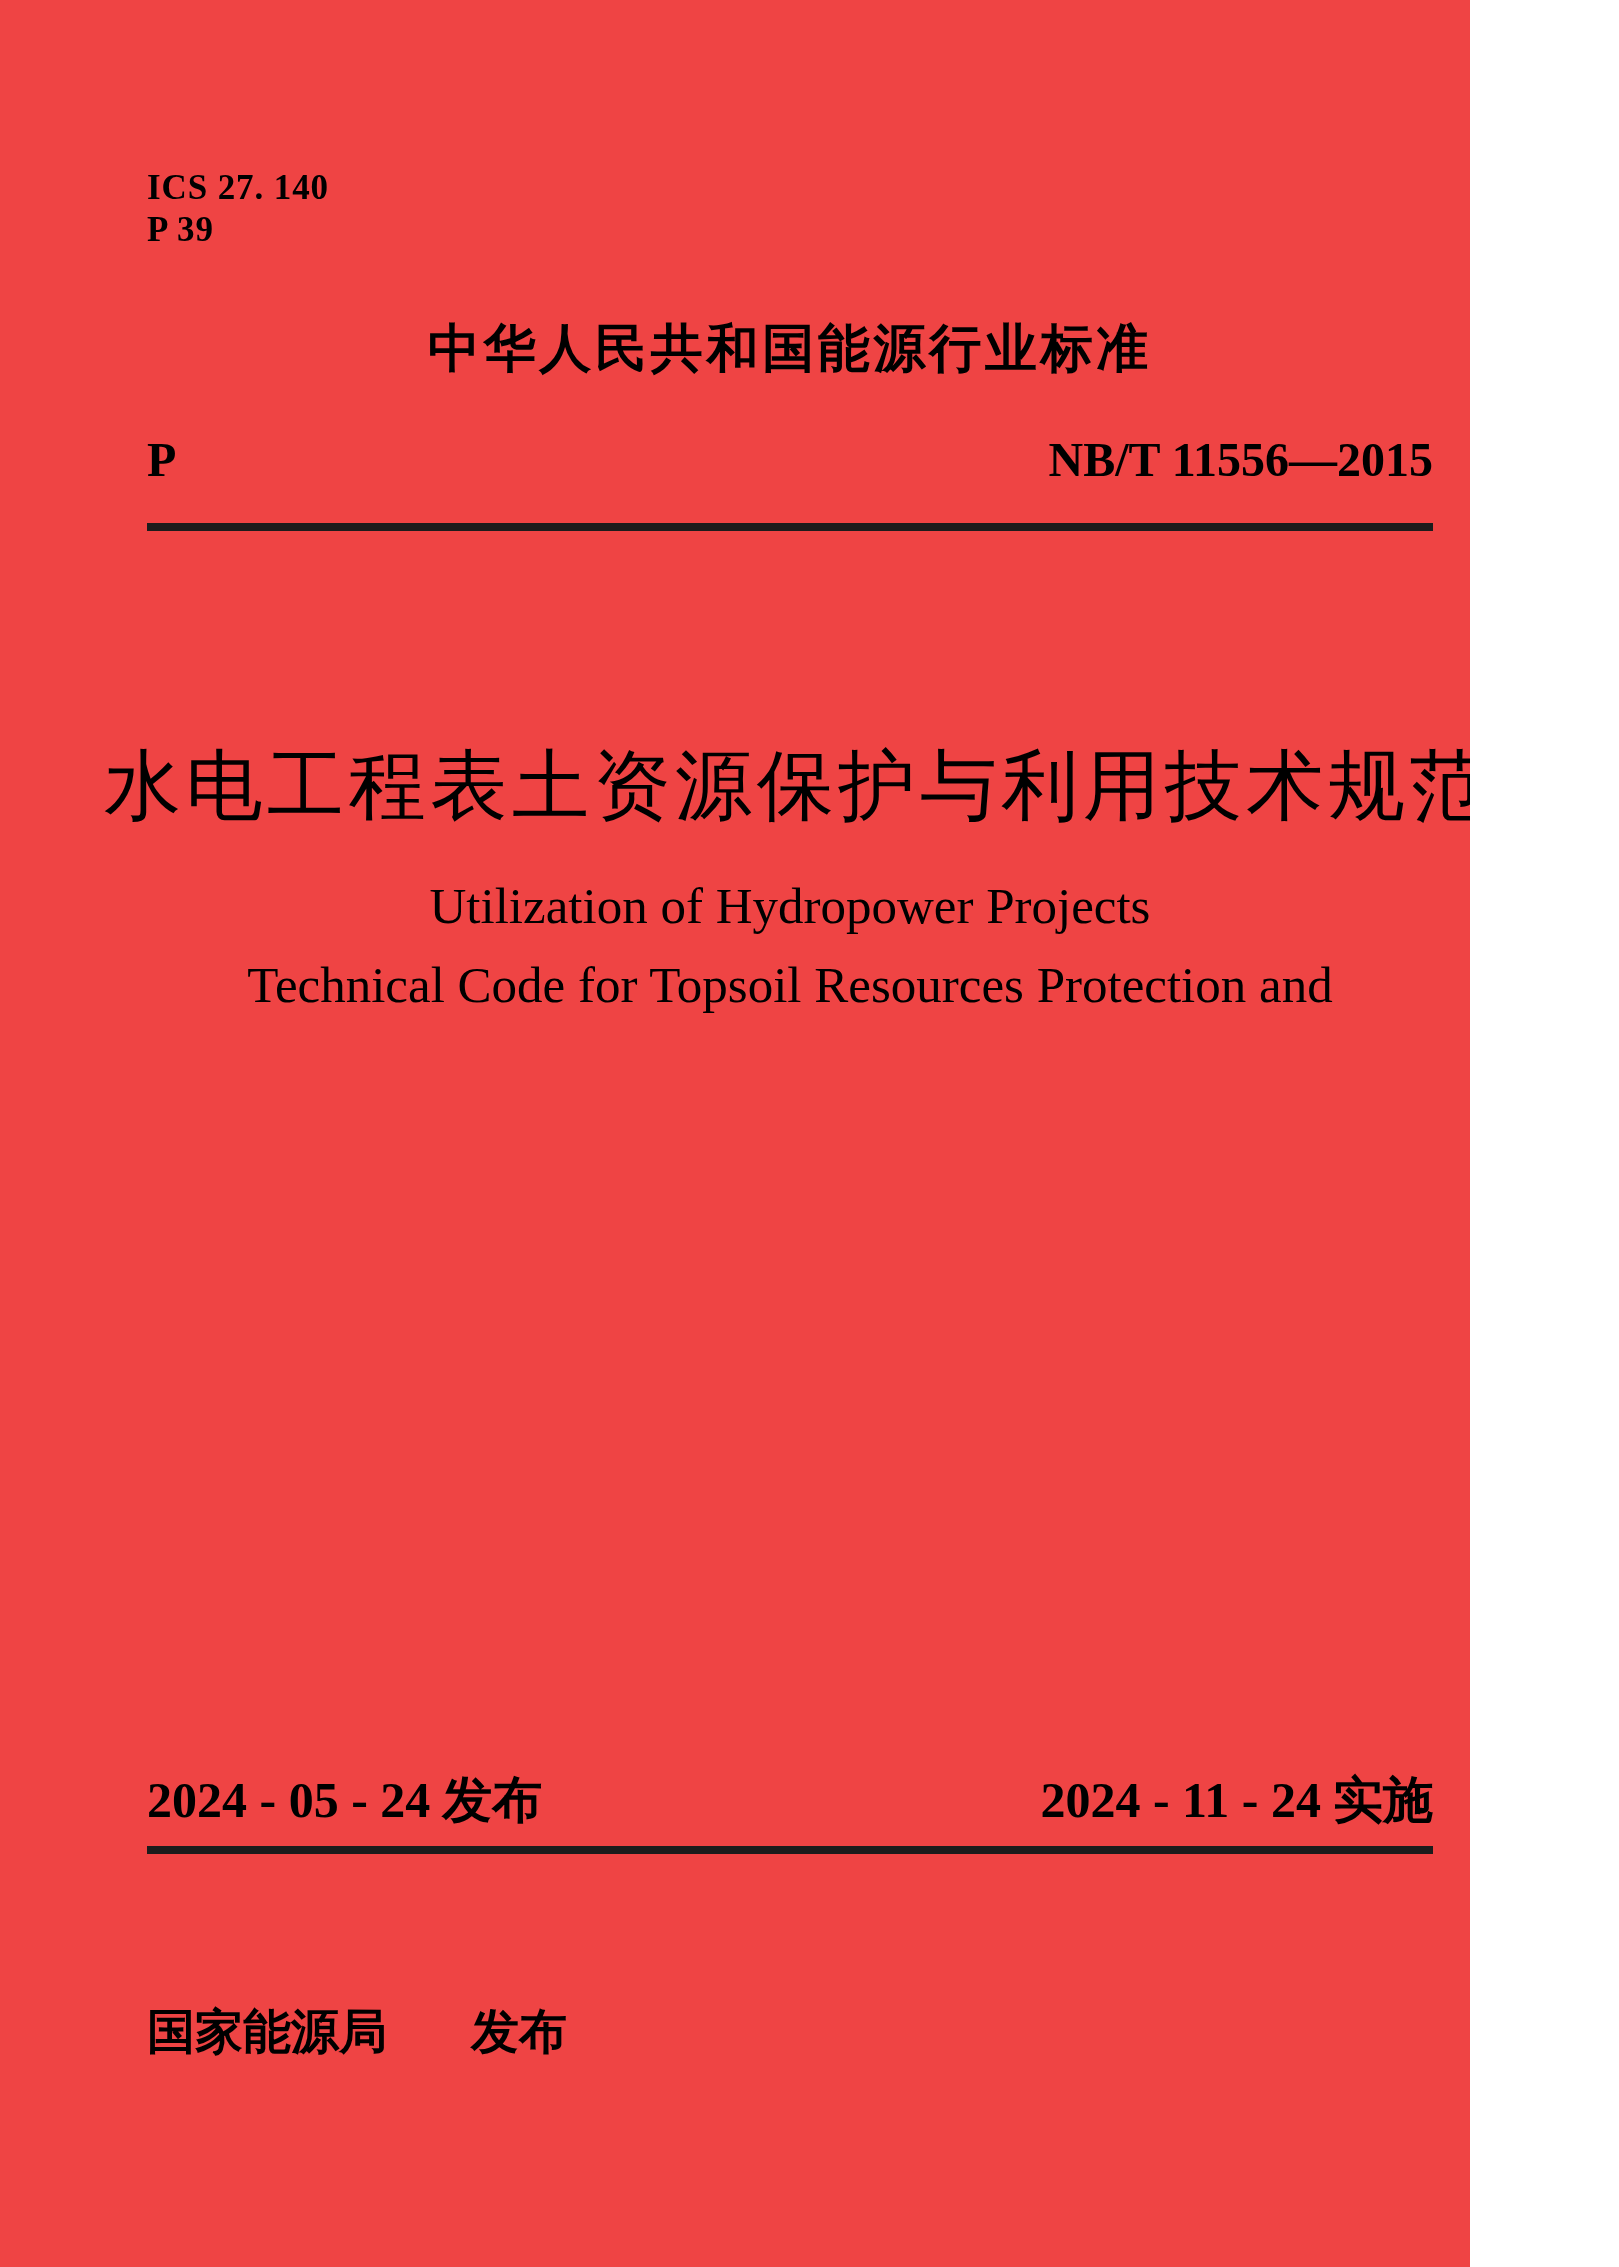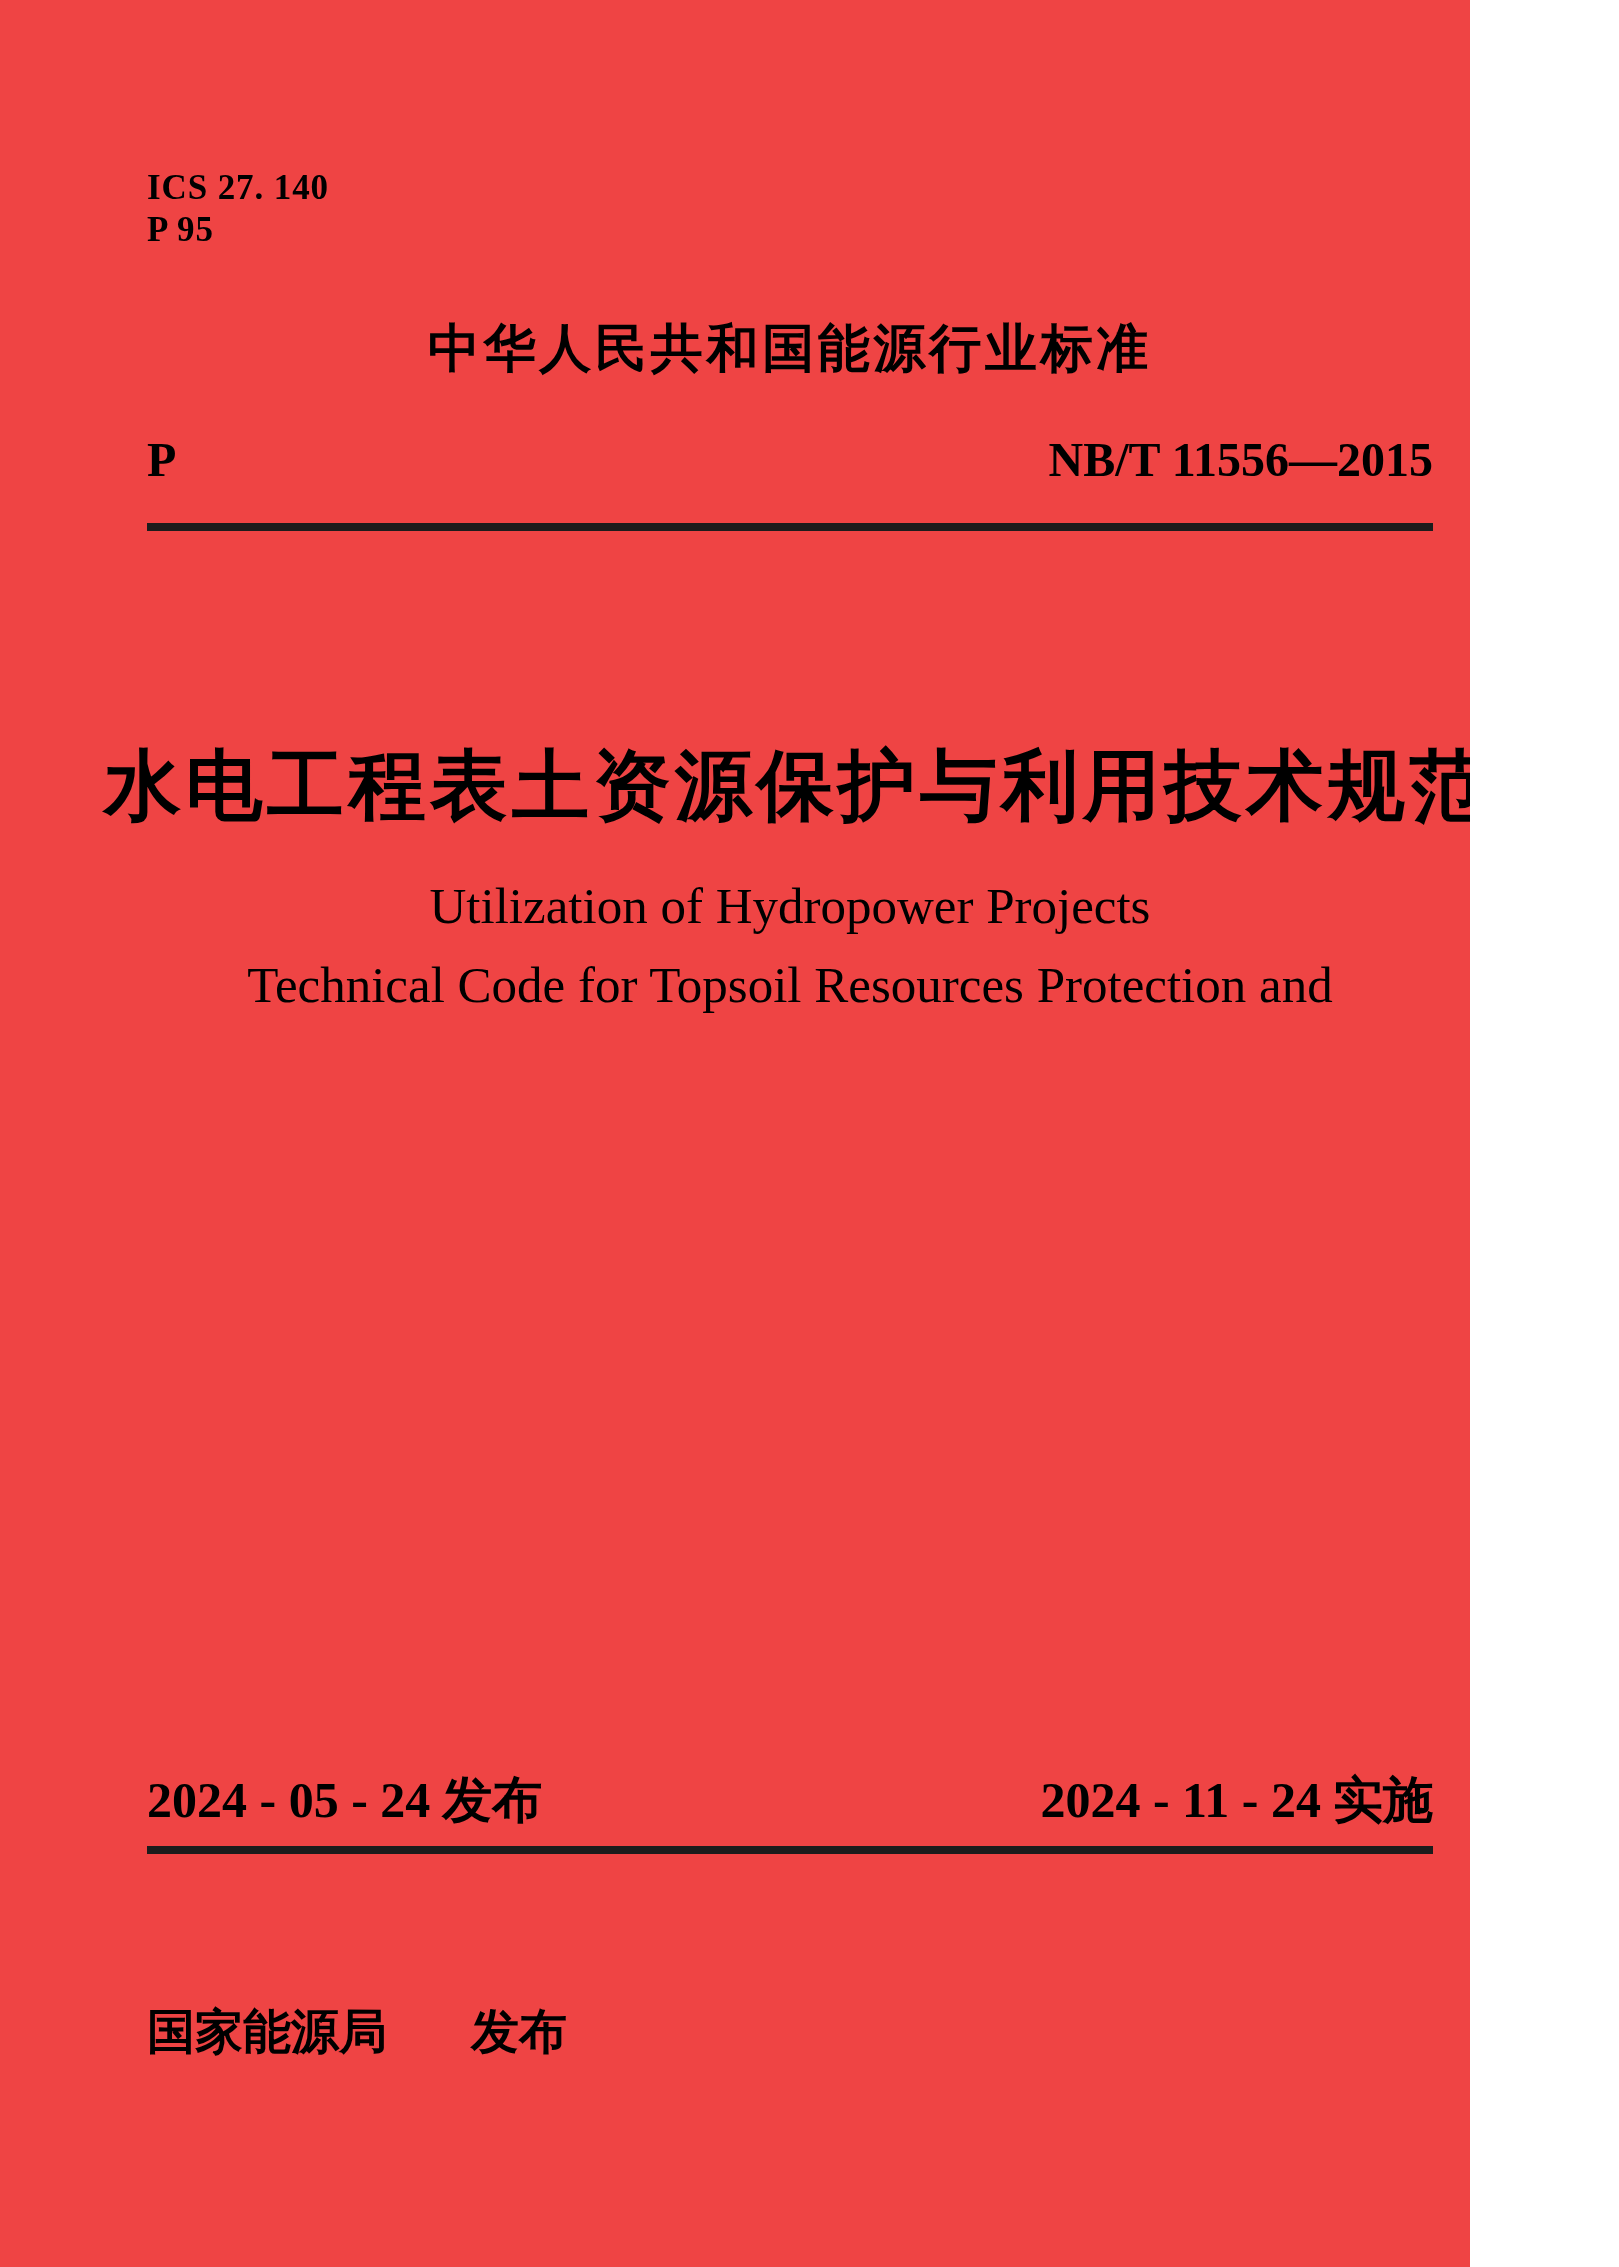--- a/index.html
+++ b/index.html
@@ -94,21 +94,21 @@
   .rule-bottom { top: 1846px; }
 
   
   .title-cn {
     position: absolute;
     left: 72px;
     width: 1451px;
     top: 740px;
     text-align: center;
     font-family: "Liberation Serif", "DejaVu Serif", serif;
-    font-weight: 700;
+    font-weight: 400;
     font-size: 77px;
     line-height: 92px;
     letter-spacing: 4.6px;
     white-space: nowrap;
   }
 
   
   .title-en {
     position: absolute;
     left: 147px;
@@ -154,21 +154,21 @@
     white-space: nowrap;
   }
 </style>
 </head>
 <body>
 
 <div class="page">
 
   <div class="ics-line">ICS 27. 140</div>
 
-  <div class="class-line">P 95</div>
+  <div class="class-line">P 39</div>
 
 
   <div class="std-category">中华人民共和国能源行业标准</div>
 
   <div class="number-row">
     <span>P</span>
     <span>NB/T 11556—2015</span>
   </div>
 
   <div class="rule rule-top"></div>

